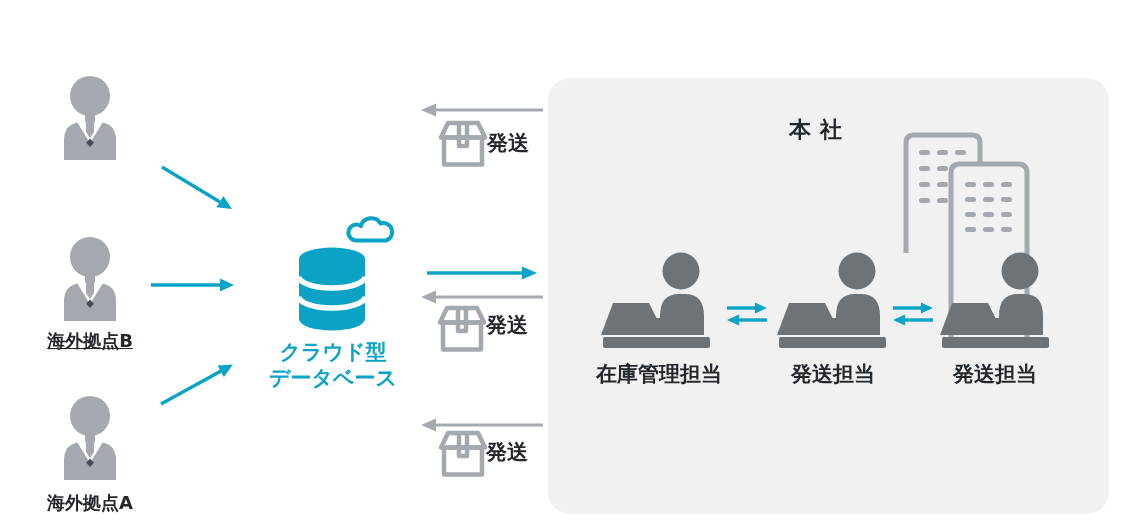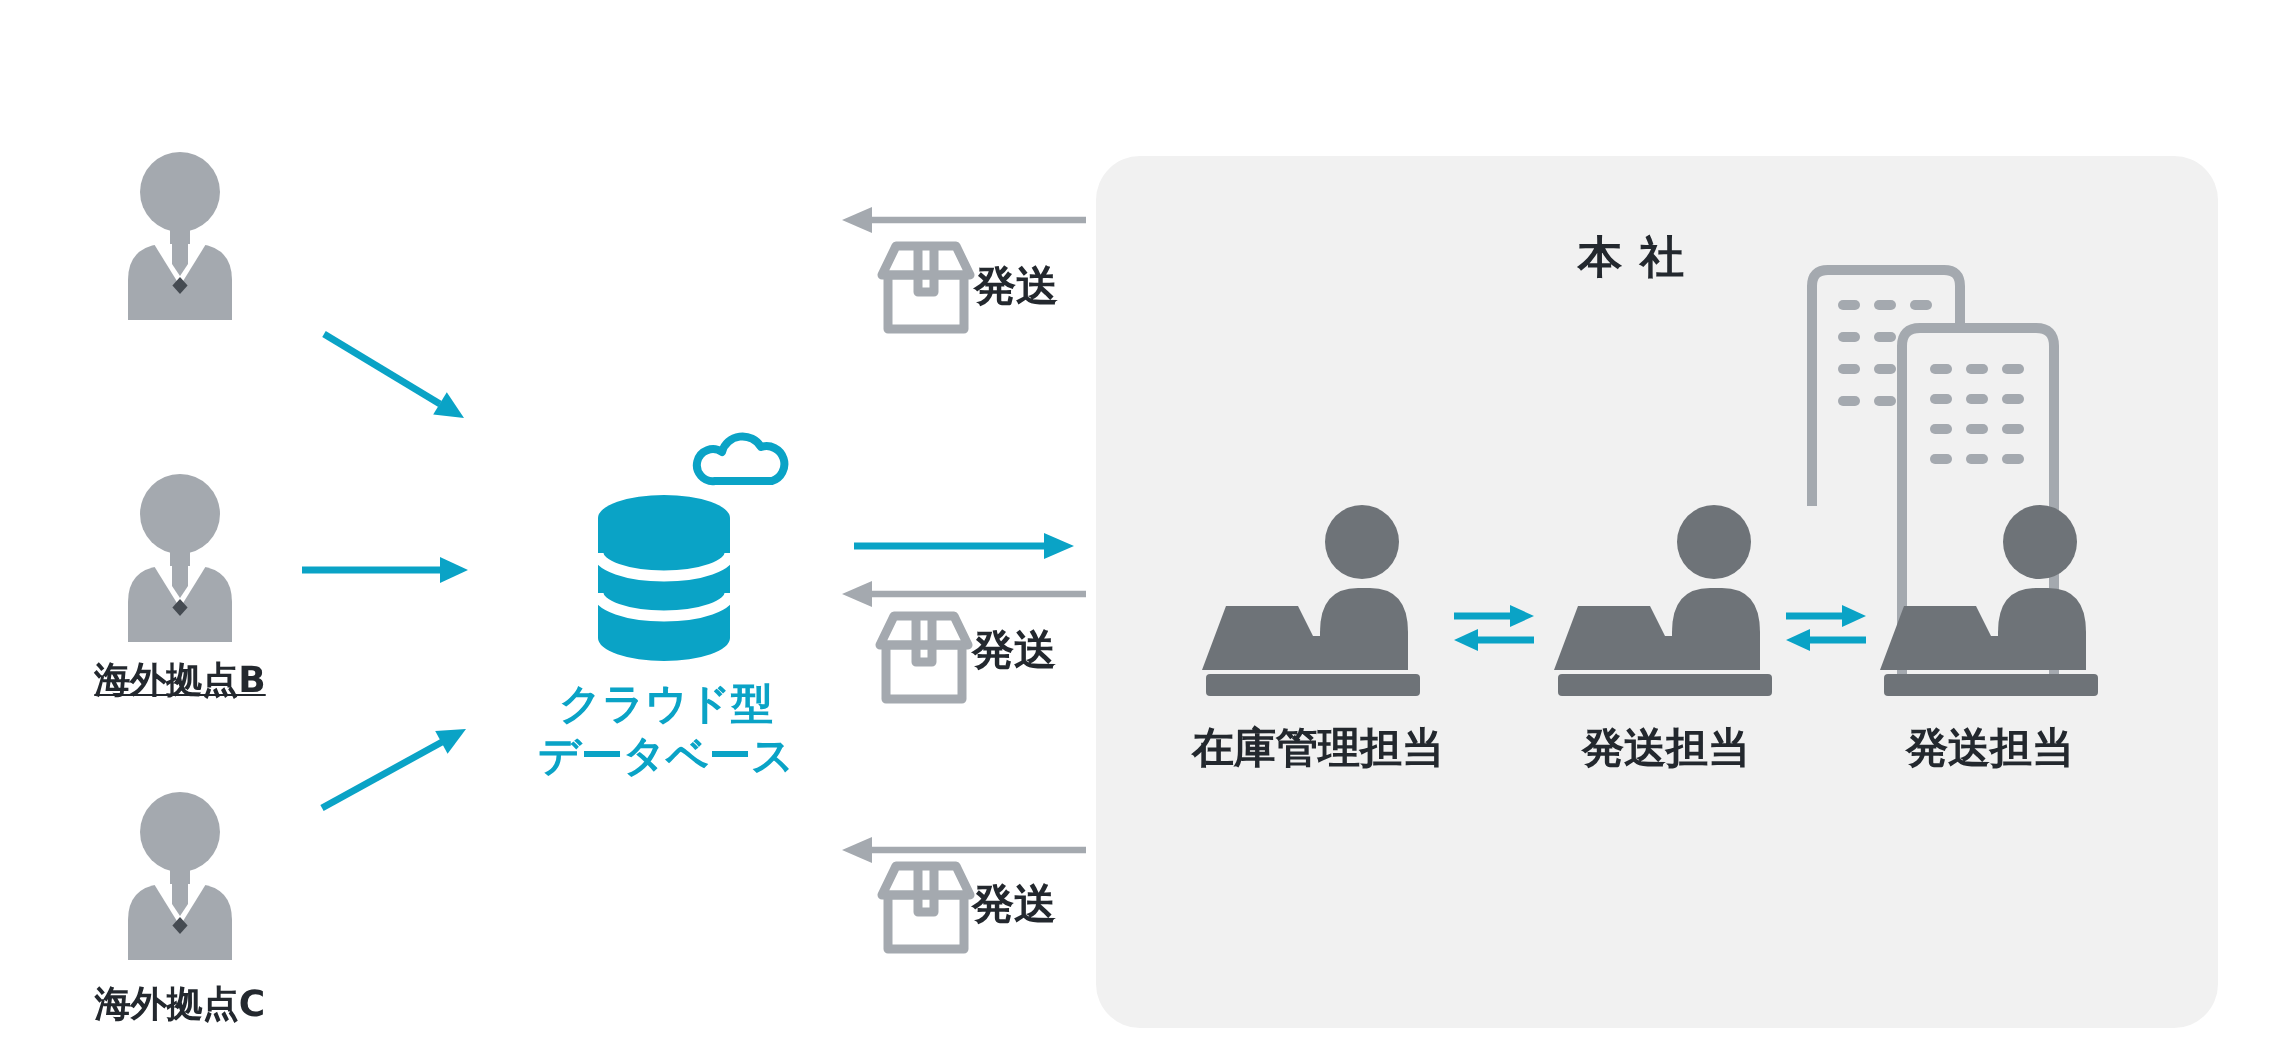--- a/index.html
+++ b/index.html
@@ -170,21 +170,21 @@
     <g transform="translate(893,303)">
       <line class="cyan-line" x1="0" y1="5" x2="29" y2="5"></line>
       <polygon class="cyan-head" points="40,5 28,-0.5 28,10.5"></polygon>
       <line class="cyan-line" x1="40" y1="17" x2="11" y2="17"></line>
       <polygon class="cyan-head" points="0,17 12,11.5 12,22.5"></polygon>
     </g>
   </svg>
 
 
   <div class="txt site-label" style="left:20px;top:330px;width:140px;text-decoration:underline;">海外拠点B</div>
-  <div class="txt site-label" style="left:20px;top:492px;width:140px;">海外拠点C</div>
+  <div class="txt site-label" style="left:20px;top:492px;width:140px;">海外拠点A</div>
 
   <div class="txt db-label" style="left:233px;top:340px;width:200px;font-size:21px;">クラウド型</div>
   <div class="txt db-label" style="left:233px;top:366px;width:200px;font-size:21px;">データベース</div>
 
   <div class="txt ship-label" style="left:487px;top:131px;width:60px;">発送</div>
   <div class="txt ship-label" style="left:486px;top:313px;width:60px;">発送</div>
   <div class="txt ship-label" style="left:486px;top:440px;width:60px;">発送</div>
 
   <div class="txt office-title" style="left:765px;top:117px;width:110px;">本社</div>
 

